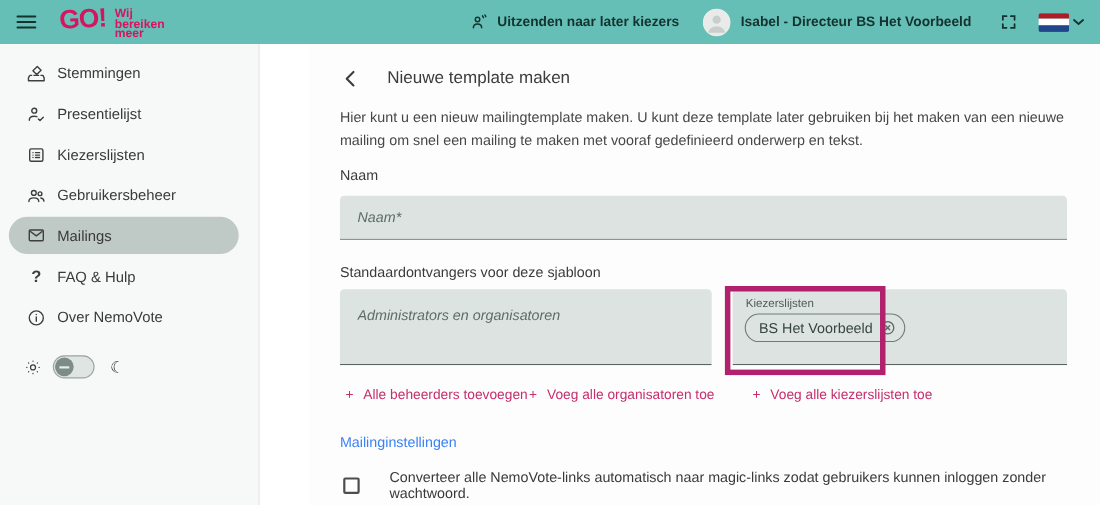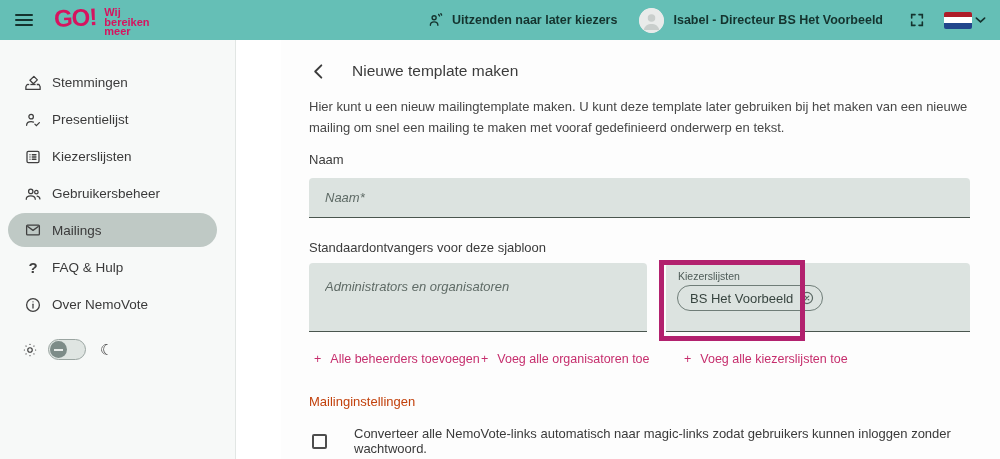--- a/index.html
+++ b/index.html
@@ -23,21 +23,21 @@
             display:flex; align-items:center; justify-content:center; overflow:hidden; cursor:pointer; }
   .user-label { margin-left:9px; cursor:pointer; }
   .fs-icon { margin-left:26px; cursor:pointer; display:flex; }
   .lang { display:flex; align-items:center; margin-left:19px; cursor:pointer; gap:3px; }
   .flag { width:28px; height:17px; border-radius:2px; overflow:hidden; display:flex; flex-direction:column; }
   .flag div { flex:1; }
   .flag .red { background:#AE1C28; } .flag .white { background:#ffffff; } .flag .blue { background:#21468B; }
 
   
   .sidebar { position:absolute; top:40px; left:0; bottom:0; width:236px; background:#f7f9f8;
-             border-right:1px solid #e2e6e4; padding-top:24px; }
+             border-right:1px solid #e2e6e4; padding-top:8px; }
   .side-item { height:37px; display:flex; align-items:center; padding-left:24px; gap:10px;
                cursor:pointer; color:#3a3a3a; font-size:13.5px; }
   .side-item .icn { width:18px; height:18px; display:flex; align-items:center; justify-content:center;
                     color:#3f3f3f; flex:0 0 18px; }
   .side-item.active { background:#bfc9c5; border-radius:17px; margin:1px 18px 2px 8px;
                       padding-left:16px; height:34px; }
   .qmark { font-size:15px; font-weight:bold; color:#3f3f3f; }
   .theme-row { display:flex; align-items:center; margin:16px 0 0 22px; gap:10px; }
   .toggle { width:38px; height:21px; border-radius:11px; background:#dfe5e2; border:1px solid #9aa5a1;
             position:relative; cursor:pointer; }
@@ -69,21 +69,21 @@
   .chip { position:absolute; left:11px; top:22px; height:26px; border:1px solid #6f7d78; border-radius:13px;
           display:flex; align-items:center; padding:0 7px 0 12px; gap:6px; cursor:pointer; background:transparent; }
   .chip-label { font-size:13px; color:#37443f; }
   .chip-close { display:flex; cursor:pointer; }
   .highlight-rect { position:absolute; left:350px; top:-3px; width:146px; height:81px;
                     border:5px solid #b2216e; pointer-events:none; z-index:5; }
   .links-row { position:relative; height:34px; margin-top:8px; }
   .action-link { position:absolute; top:12px; display:flex; gap:9px; font-size:12.5px; color:#c62e6d;
                  cursor:pointer; font-weight:500; }
   .action-link.l0 { left:5px; } .action-link.l1 { left:172px; } .action-link.l2 { left:375px; }
-  .settings-label { margin-top:20px; font-size:13px; color:#c2410c; }
+  .settings-label { margin-top:20px; font-size:13px; color:#3b82f6; }
   .checkbox-row { margin-top:17px; display:flex; align-items:center; gap:27px; }
   .checkbox { width:15px; height:15px; border:2px solid #4d4d4d; border-radius:2px; background:#fdfdfd;
               cursor:pointer; flex:0 0 15px; margin-left:3px; }
   .checkbox-label { font-size:13px; color:#3a3a3a; }
 </style>
 </head>
 <body>
 
 <div class="header">
   <div class="hamburger">

